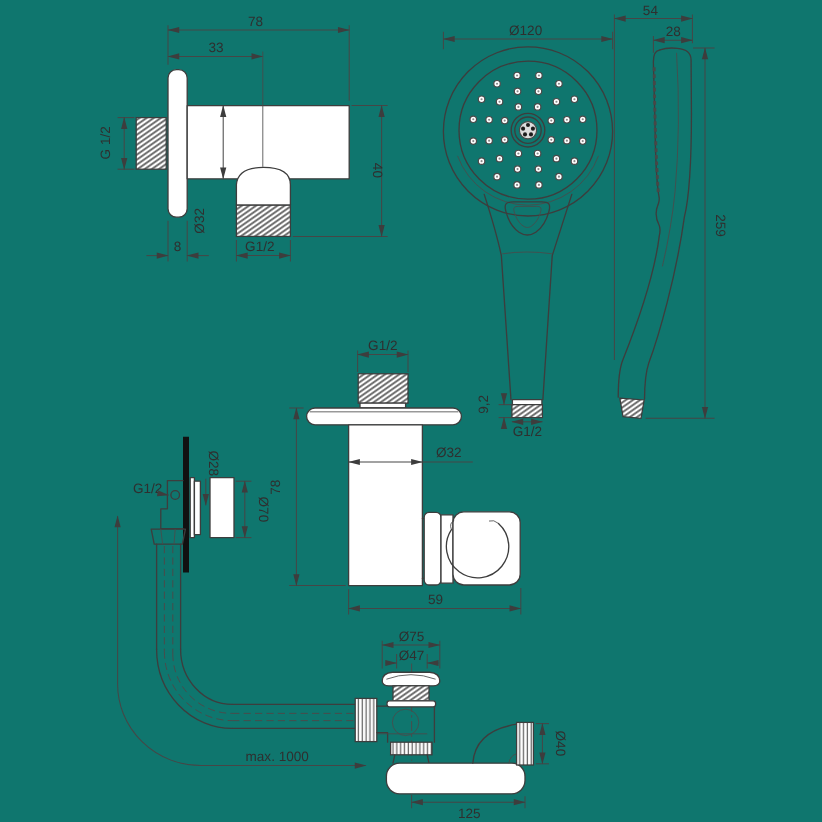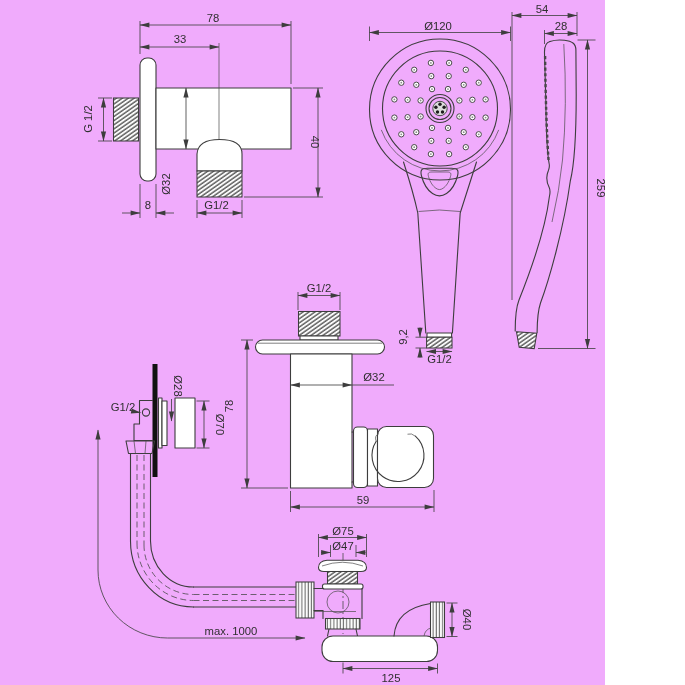--- a/index.html
+++ b/index.html
@@ -1,16 +1,16 @@
 <!DOCTYPE html>
 <html><head>
 <meta charset="utf-8">
 <style>
   html,body{margin:0;padding:0;background:#ffffff;}
-  .page{width:605px;height:685px;position:relative;background:#f0abfc;overflow:hidden;}
+  .page{width:685px;height:685px;position:relative;background:#0f766e;overflow:hidden;}
   svg{display:block;}
   .ln{fill:none;stroke:#3d3d3d;stroke-width:1.1;stroke-linejoin:round;stroke-linecap:round;}
   .fw{fill:#ffffff;stroke:#3d3d3d;stroke-width:1.1;stroke-linejoin:round;}
   .thin{fill:none;stroke:#4a4a4a;stroke-width:0.7;}
   .dim{fill:none;stroke:#464646;stroke-width:0.85;}
   .dash{fill:none;stroke:#4a4a4a;stroke-width:0.8;stroke-dasharray:6 3.5;}
   .cl{fill:none;stroke:#4a4a4a;stroke-width:0.8;stroke-dasharray:8 3 2 3;}
   .serr{fill:none;stroke:#474747;stroke-width:2.4;stroke-dasharray:3.2 2.4;}
   .thr{fill:url(#th);stroke:#3d3d3d;stroke-width:1.05;}
   .knl{fill:url(#kn);stroke:#3d3d3d;stroke-width:1.05;}

